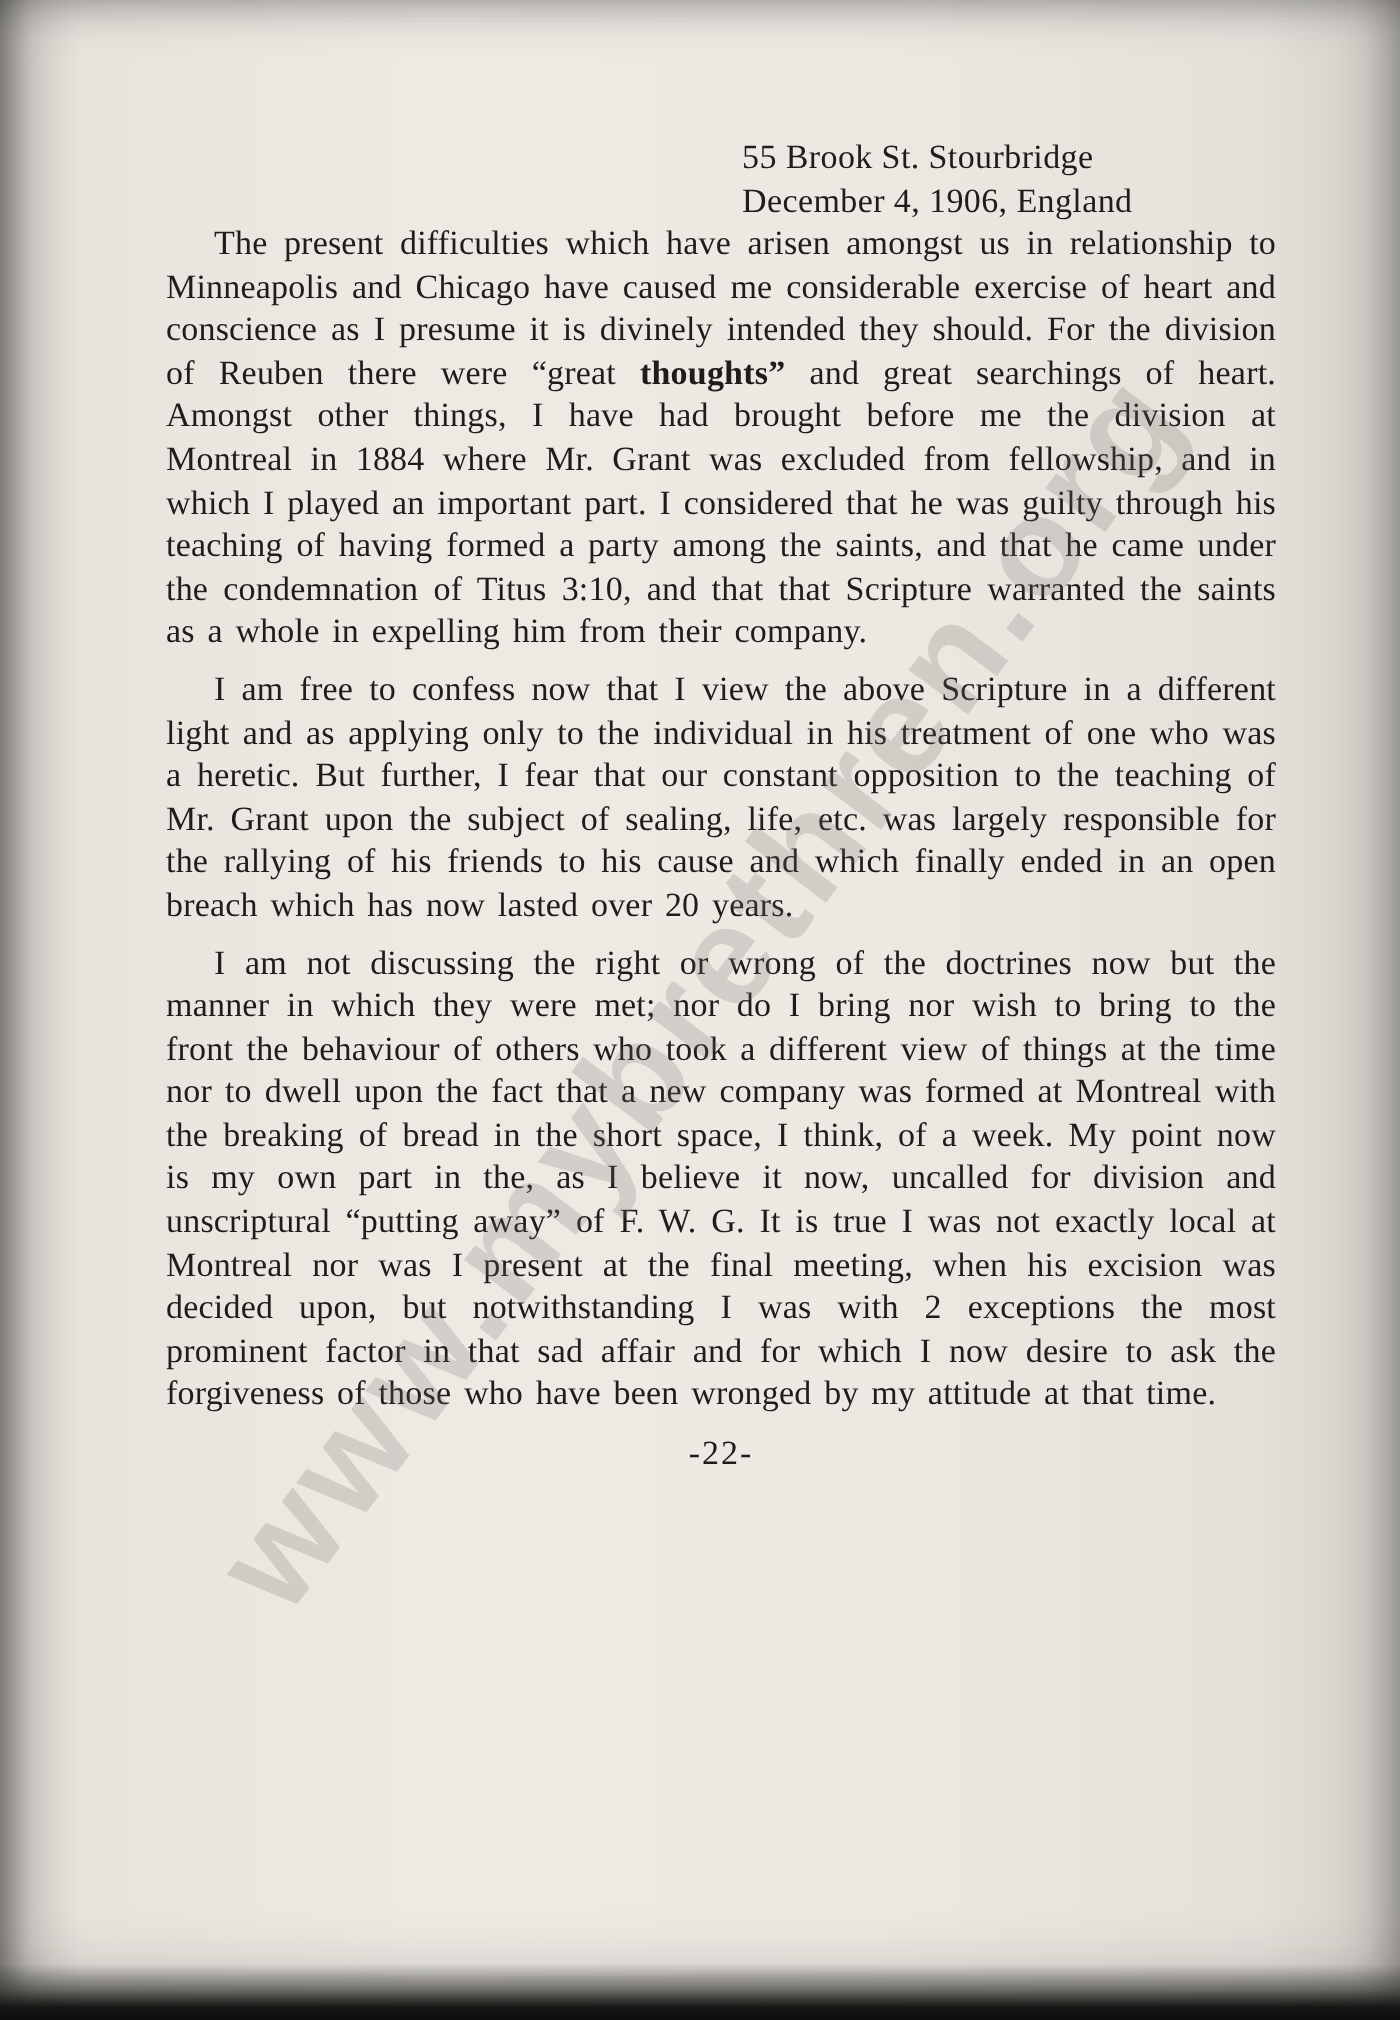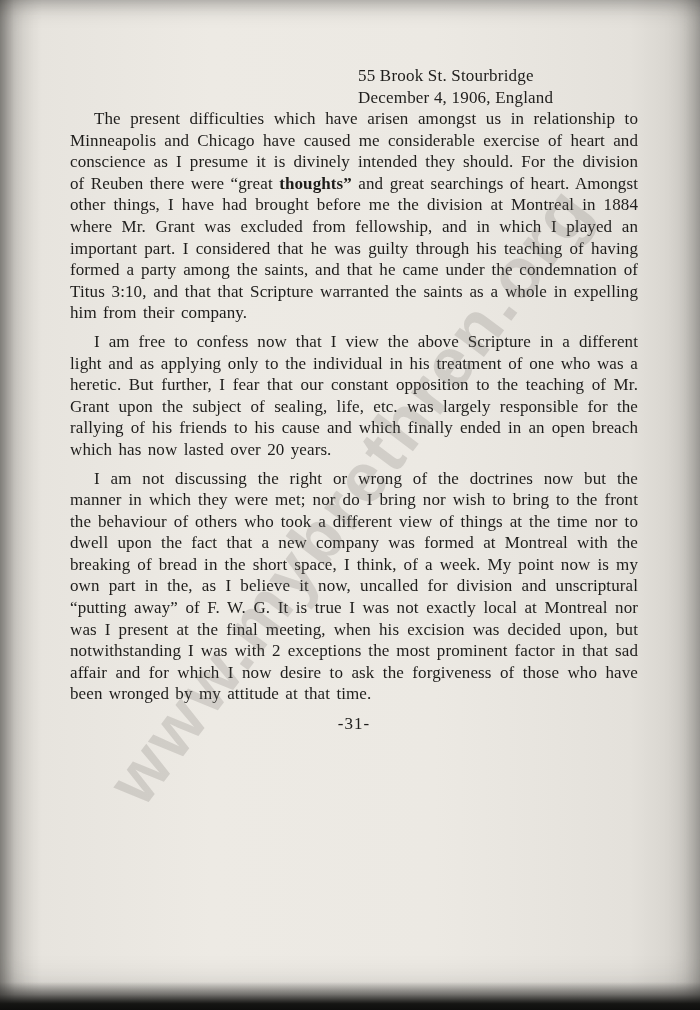--- a/index.html
+++ b/index.html
@@ -19,26 +19,25 @@
     box-shadow:
       inset 0 14px 26px -14px rgba(0,0,0,0.35),
       inset 22px 0 32px -20px rgba(0,0,0,0.40),
       inset -20px 0 30px -18px rgba(0,0,0,0.35),
       inset 0 -34px 42px -26px rgba(0,0,0,0.45);
     font-family: "Liberation Serif", "DejaVu Serif", serif;
     color: #1e1d1b;
   }
   .content {
     position: absolute;
-    left: 70px;
+    left: 83px;
     right: 62px;
     top: 0;
-    padding-top: 41px;
+    padding-top: 68px;
     z-index: 1;
-    margin-top: 24px;
   }
   .address {
     margin-left: 288px;
     font-size: 17px;
     line-height: 21.5px;
     letter-spacing: 0.2px;
   }
   .salutation {
     margin-top: 13px;
     font-size: 17px;
@@ -105,19 +104,19 @@
       <div>December 4, 1906, England</div>
     </div>
 
 
     <div class="letter-body">
         <p><span>The present difficulties which have arisen amongst us in relationship to Minneapolis and Chicago have caused me considerable exercise of heart and conscience as I presume it is divinely intended they should. For the division of Reuben there were “great </span><span class="b">thoughts”</span><span> and great searchings of heart. Amongst other things, I have had brought before me the division at Montreal in 1884 where Mr. Grant was excluded from fellowship, and in which I played an important part. I considered that he was guilty through his teaching of having formed a party among the saints, and that he came under the condemnation of Titus 3:10, and that that Scripture warranted the saints as a whole in expelling him from their company.</span></p>
         <p><span>I am free to confess now that I view the above Scripture in a different light and as applying only to the individual in his treatment of one who was a heretic. But further, I fear that our constant opposition to the teaching of Mr. Grant upon the subject of sealing, life, etc. was largely responsible for the rallying of his friends to his cause and which finally ended in an open breach which has now lasted over 20 years.</span></p>
         <p><span>I am not discussing the right or wrong of the doctrines now but the manner in which they were met; nor do I bring nor wish to bring to the front the behaviour of others who took a different view of things at the time nor to dwell upon the fact that a new company was formed at Montreal with the breaking of bread in the short space, I think, of a week. My point now is my own part in the, as I believe it now, uncalled for division and unscriptural “putting away” of F. W. G. It is true I was not exactly local at Montreal nor was I present at the final meeting, when his excision was decided upon, but notwithstanding I was with 2 exceptions the most prominent factor in that sad affair and for which I now desire to ask the forgiveness of those who have been wronged by my attitude at that time.</span></p>
       </div>
 
-    <div class="page-number">-31-</div>
+    <div class="page-number">-22-</div>
 
   </div>
 
   <div class="bottom-shade"></div>
 
 </div>
 
 </body></html>

